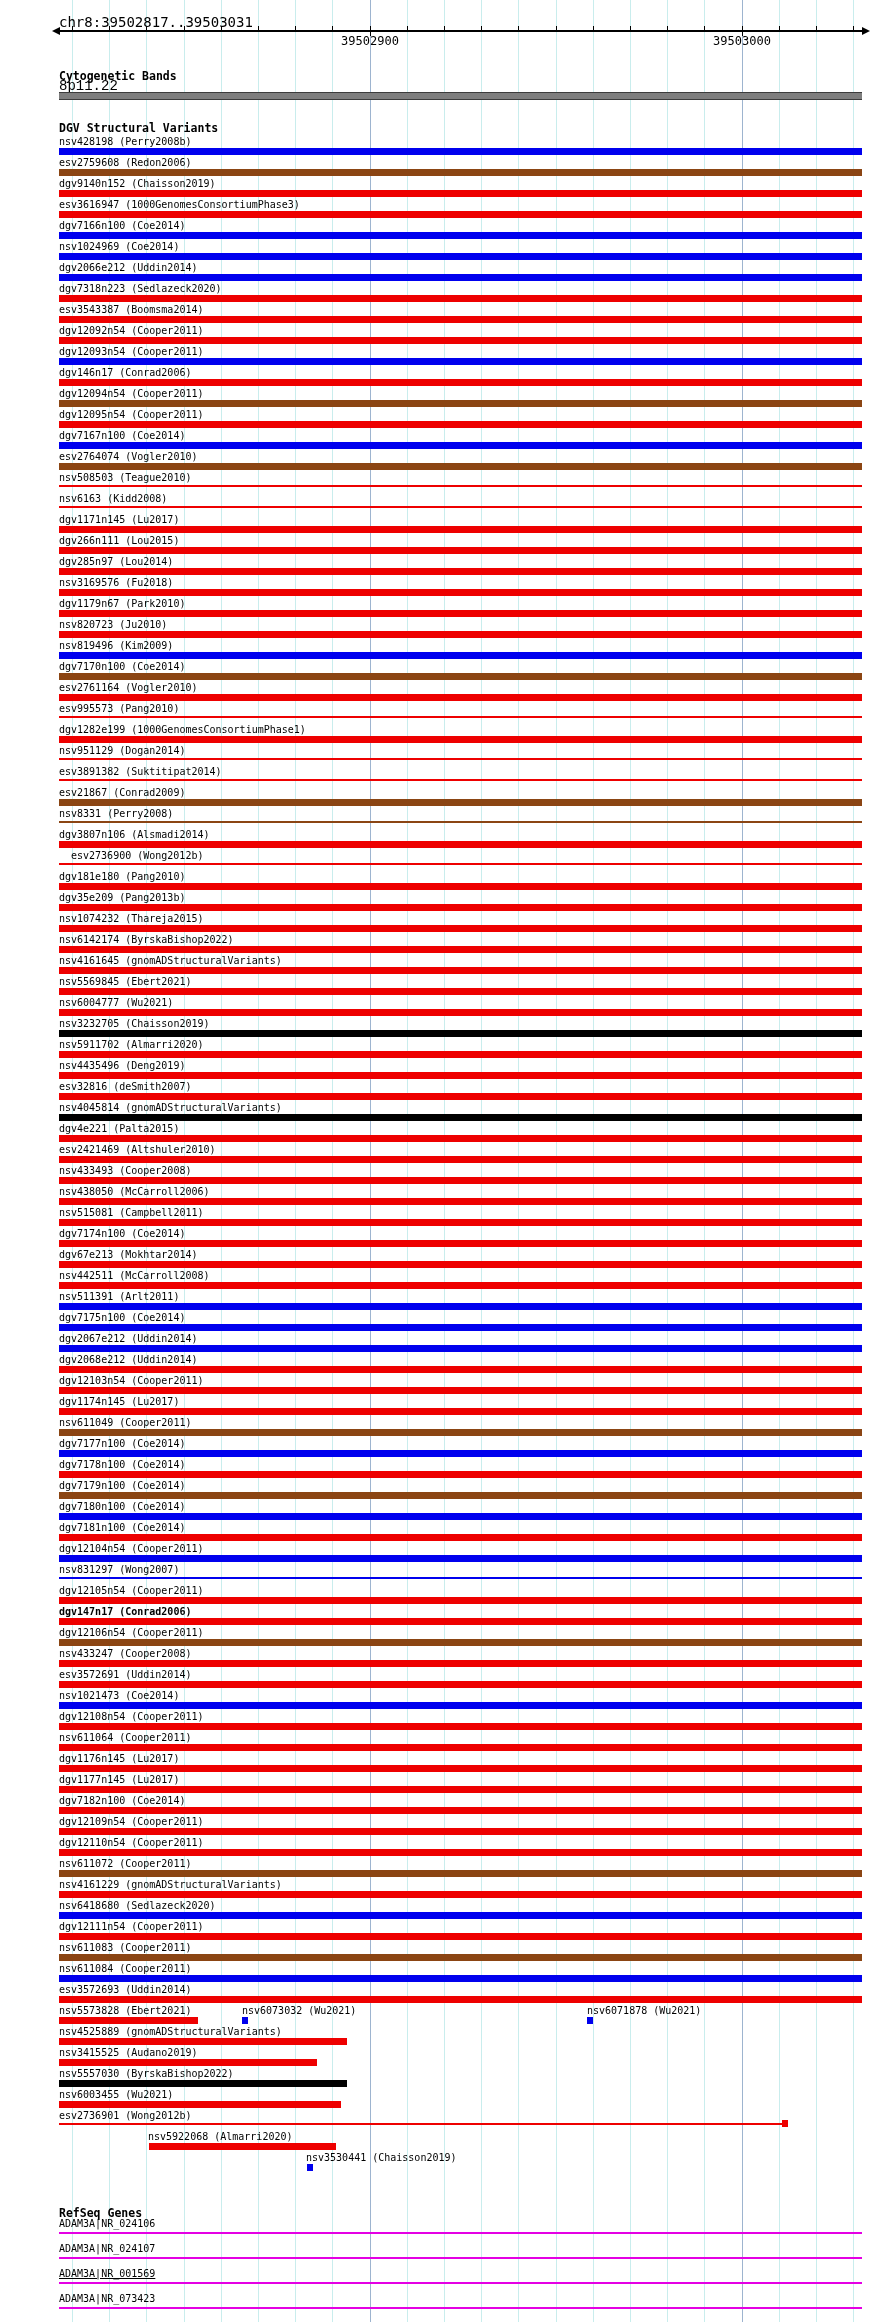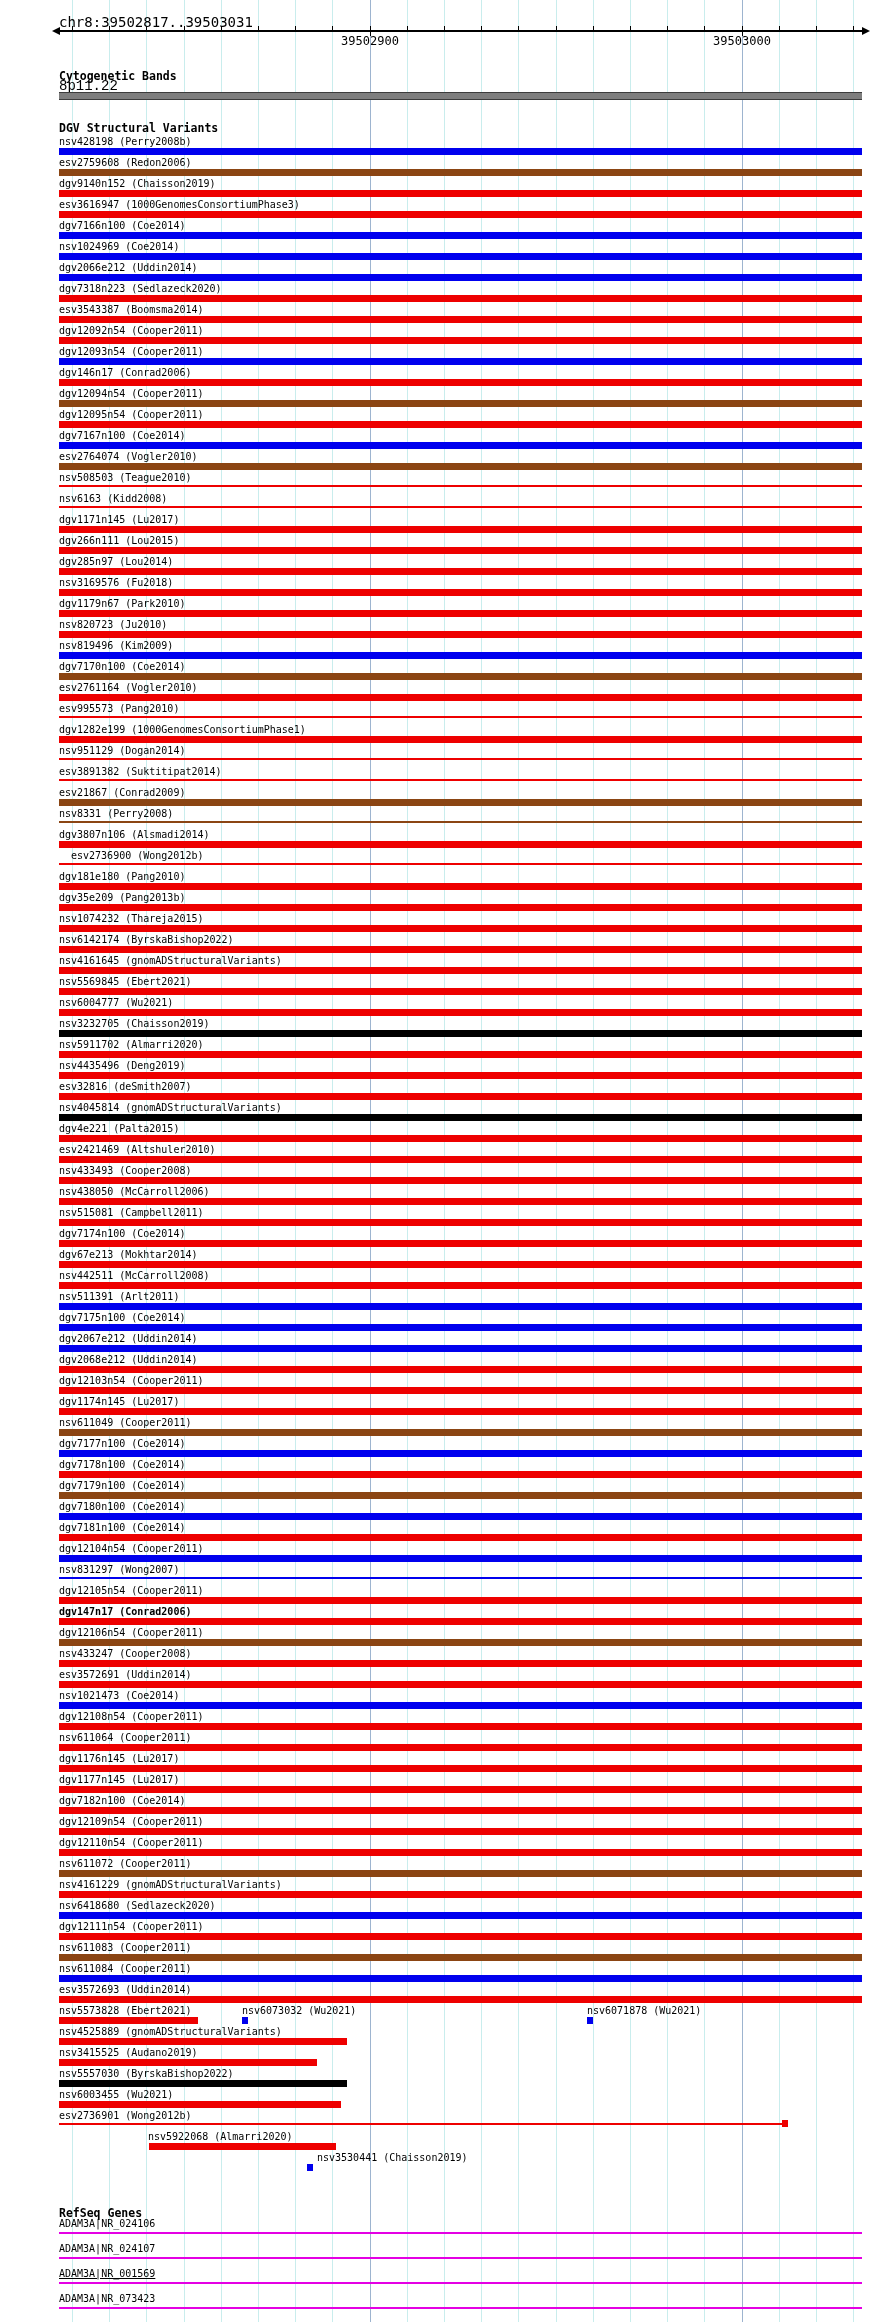--- a/index.html
+++ b/index.html
@@ -282,21 +282,21 @@
       <div class="vbar" style="left: 59px; top: 2059px; width: 258px; background: rgb(238, 0, 0);"></div>
       <div class="vlabel" style="left: 59px; top: 2069px;">nsv5557030 (ByrskaBishop2022)</div>
       <div class="vbar" style="left: 59px; top: 2080px; width: 288px; background: rgb(0, 0, 0);"></div>
       <div class="vlabel" style="left: 59px; top: 2090px;">nsv6003455 (Wu2021)</div>
       <div class="vbar" style="left: 59px; top: 2101px; width: 282px; background: rgb(238, 0, 0);"></div>
       <div class="vlabel" style="left: 59px; top: 2111px;">esv2736901 (Wong2012b)</div>
       <div class="vline" style="left: 59px; top: 2123px; width: 727px; background: rgb(238, 0, 0);"></div>
       <div class="vendmark" style="left: 782px; top: 2120px; background: rgb(238, 0, 0);"></div>
       <div class="vlabel" style="left: 148px; top: 2132px;">nsv5922068 (Almarri2020)</div>
       <div class="vbar" style="left: 149px; top: 2143px; width: 187px; background: rgb(238, 0, 0);"></div>
-      <div class="vlabel" style="left: 317px; top: 2153px;">nsv3530441 (Chaisson2019)</div>
+      <div class="vlabel" style="left: 306px; top: 2153px;">nsv3530441 (Chaisson2019)</div>
       <div class="vpoint" style="left: 307px; top: 2164px; background: rgb(0, 0, 238);"></div>
     </div>
 
   <div class="section-title" style="left:59px;top:2208px;">RefSeq Genes</div>
   <div id="refseq-rows">
       <div class="vlabel" style="left: 59px; top: 2219px;">ADAM3A|NR_024106</div>
       <div class="gene-line" style="left: 59px; top: 2232px; width: 803px; background: rgb(228, 0, 228);"></div>
       <div class="vlabel" style="left: 59px; top: 2244px;">ADAM3A|NR_024107</div>
       <div class="gene-line" style="left: 59px; top: 2257px; width: 803px; background: rgb(228, 0, 228);"></div>
       <div class="vlabel" style="left: 59px; top: 2269px; text-decoration: underline;">ADAM3A|NR_001569</div>

